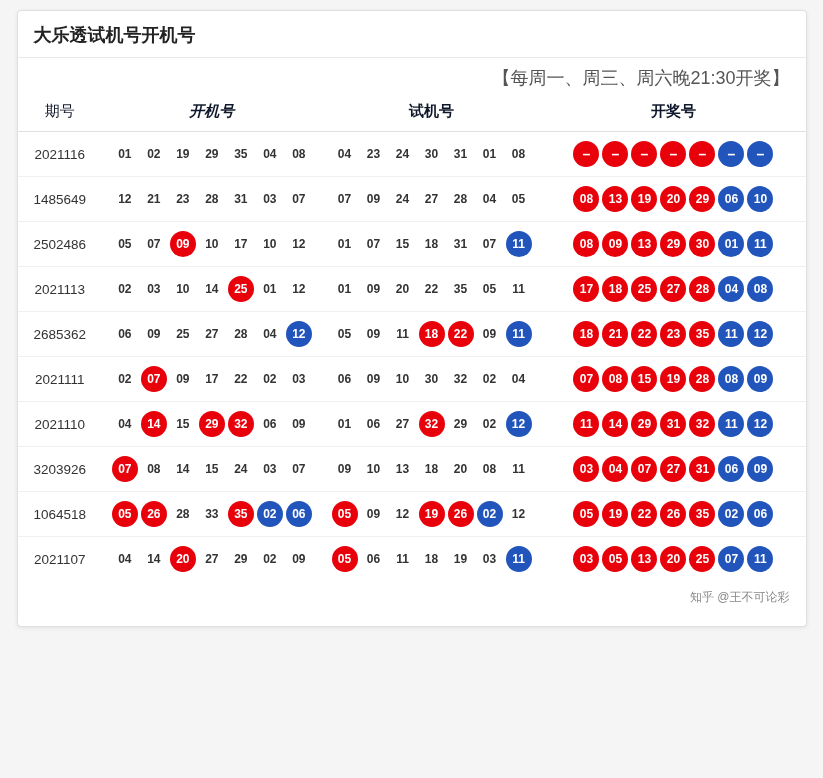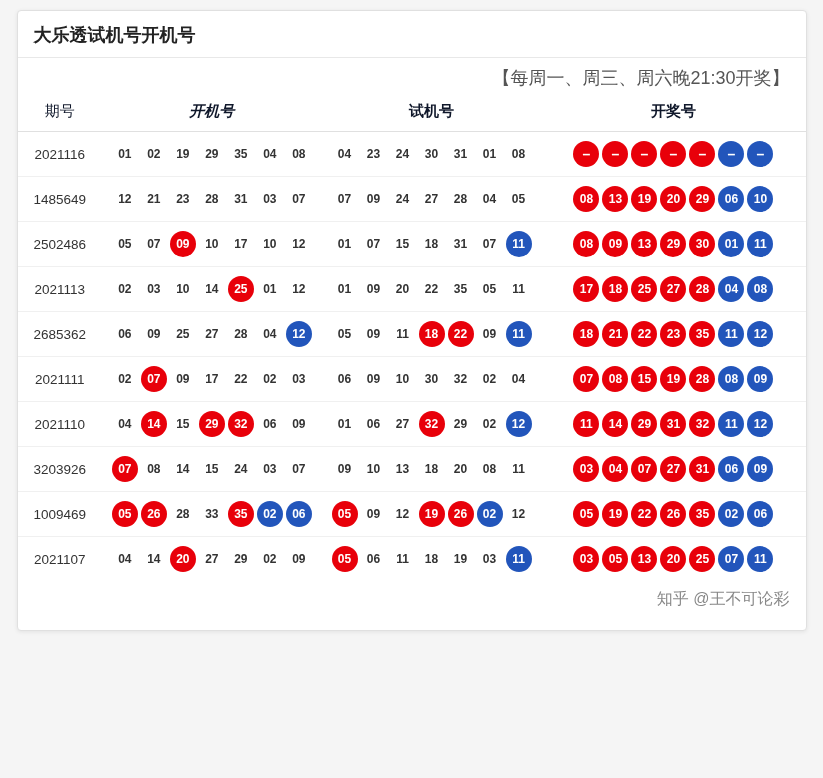--- a/index.html
+++ b/index.html
@@ -103,21 +103,21 @@
     }
     .num-dash-blue {
       background-color: #2255bb;
       color: #fff;
       font-size: 14px;
     }
     .footer-brand {
       display: flex;
       justify-content: flex-end;
       padding: 8px 16px 0 0;
-      font-size: 16px;
+      font-size: 12px;
       color: #888;
     }
   </style>
 </head>
 <body>
 
 <div class="container">
   <div class="header">
     <span class="header-title">大乐透试机号开机号</span>
   </div>
@@ -414,21 +414,21 @@
               <span class="num num-red">04</span>
               <span class="num num-red">07</span>
               <span class="num num-red">27</span>
               <span class="num num-red">31</span>
               <span class="num num-blue">06</span>
               <span class="num num-blue">09</span>
             </div>
           </td>
         </tr>
         <tr>
-          <td class="period-col">1009469</td>
+          <td class="period-col">1064518</td>
           <td>
             <div class="numbers-cell">
               <span class="num num-red">05</span>
               <span class="num num-red">26</span>
               <span class="num num-plain">28</span>
               <span class="num num-plain">33</span>
               <span class="num num-red">35</span>
               <span class="num num-blue">02</span>
               <span class="num num-blue">06</span>
             </div>

